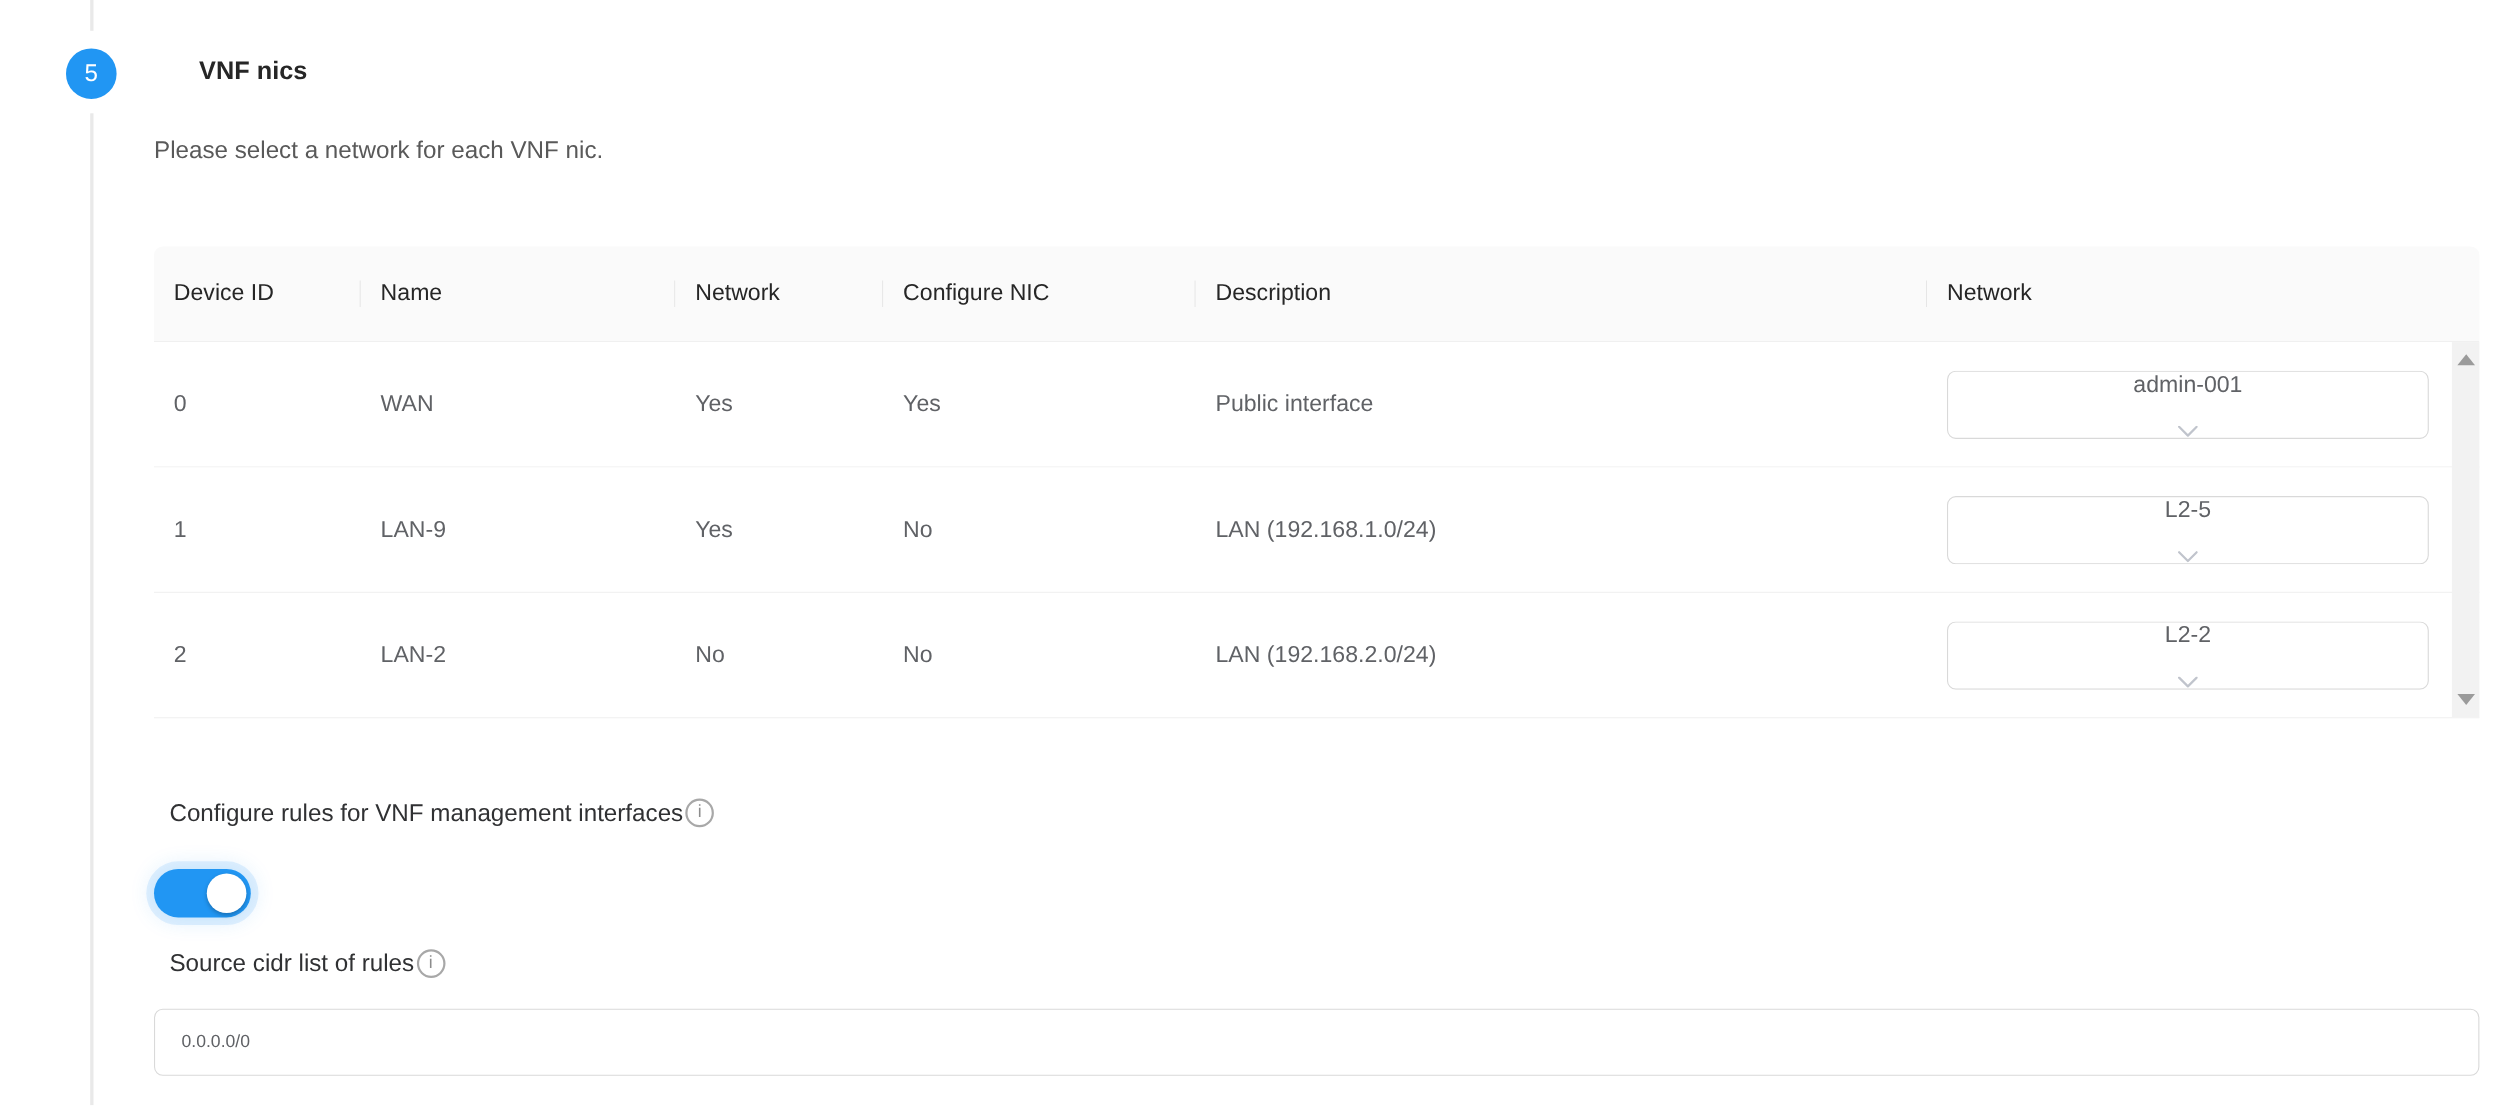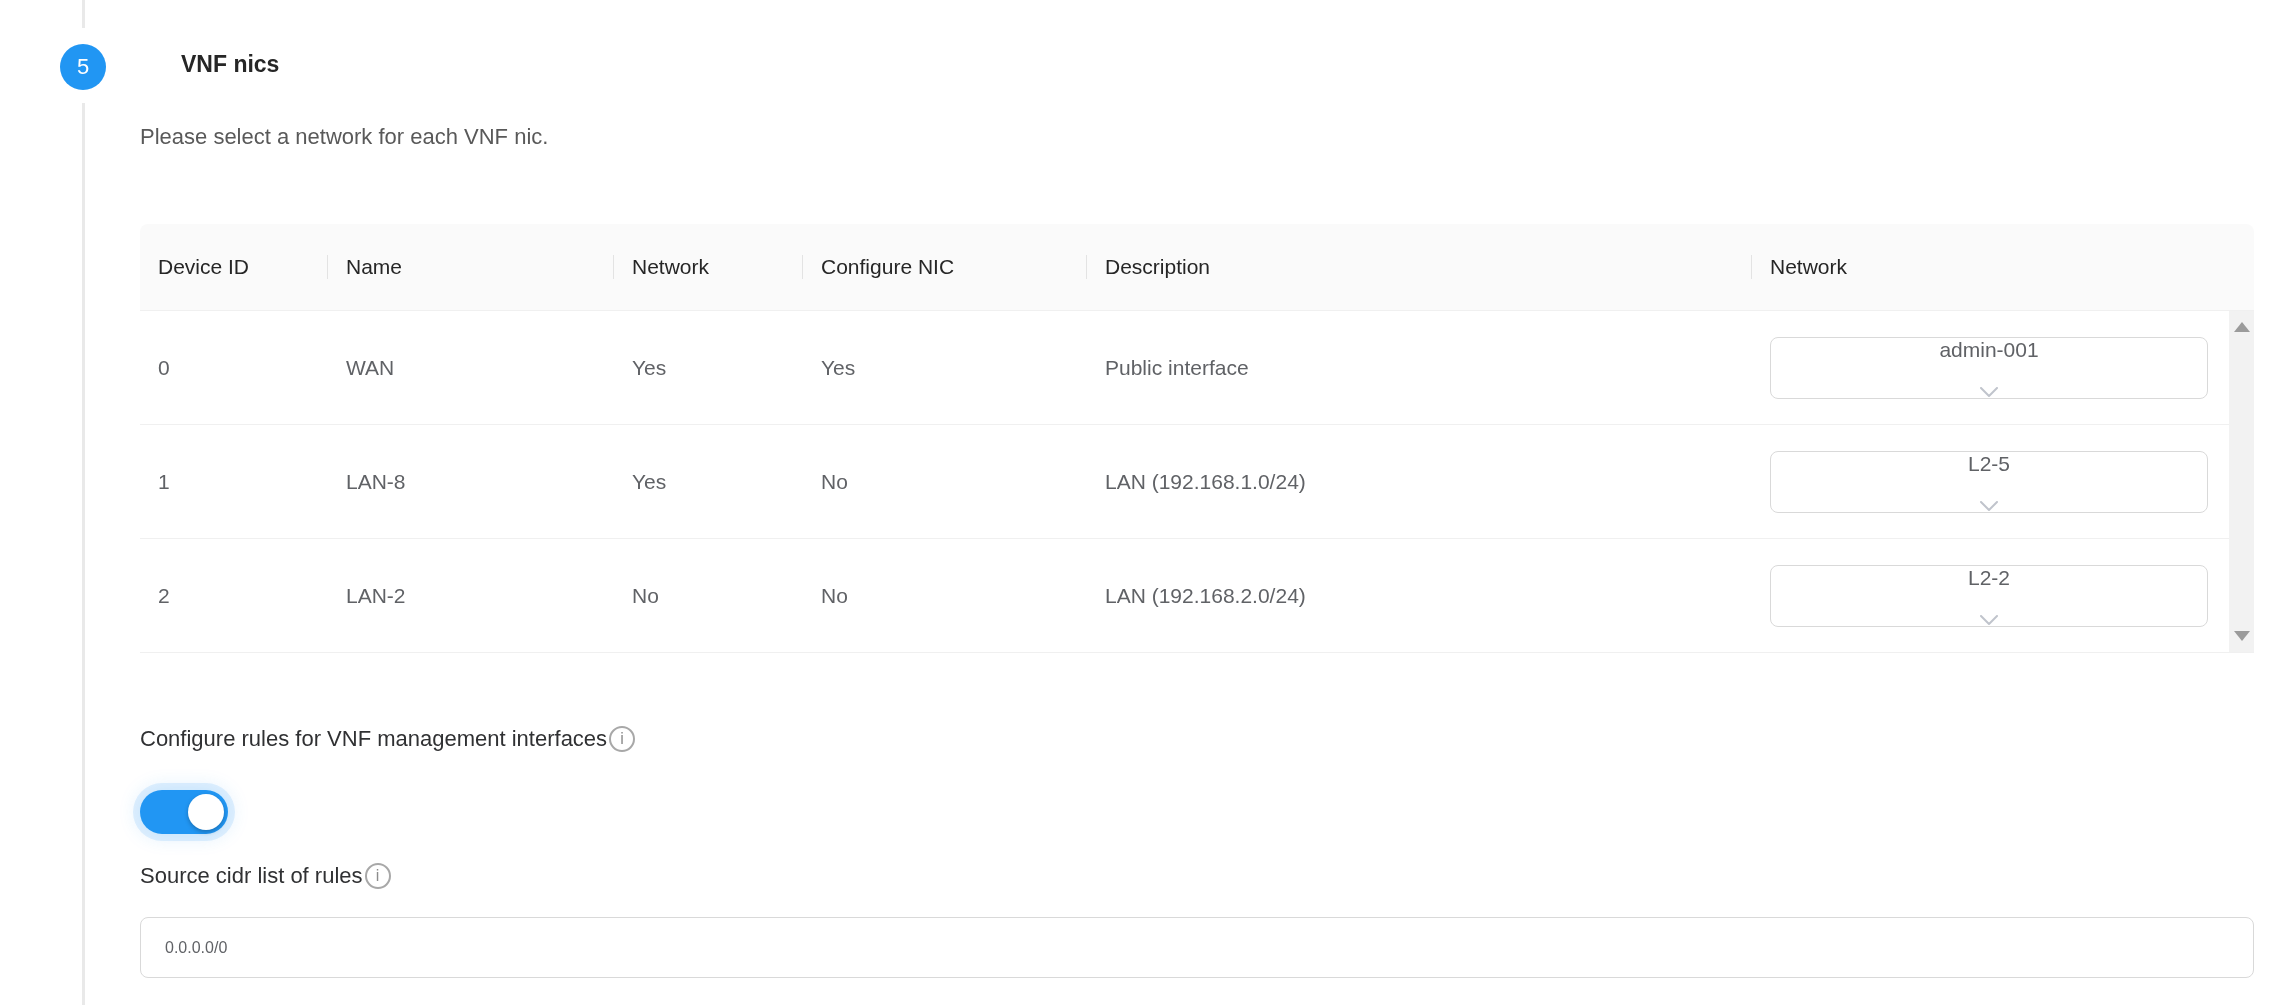--- a/index.html
+++ b/index.html
@@ -81,21 +81,21 @@
     position:absolute; top:0; bottom:1px; right:0; width:25px;
     background:#f2f2f2;
   }
   .scroll-arrow { position:absolute; left:50%; transform:translateX(-50%); width:0; height:0;
     border-left:8px solid transparent; border-right:8px solid transparent; }
   .scroll-arrow.up { top:11px; border-bottom:10px solid #9b9b9b; }
   .scroll-arrow.down { bottom:11px; border-top:10px solid #9b9b9b; }
 
   
   .field-label {
-    position:absolute; left:140px;
+    position:absolute; left:154px;
     font-size:22px; color:#303133;
     display:flex; align-items:center;
   }
   .label-rules { top:726px; }
   .label-cidr { top:863px;text-align:center; }
   .info-icon {
     display:inline-flex; align-items:center; justify-content:center;
     width:26px; height:26px; margin-left:2px;
     border:2px solid #a8a8a8; border-radius:50%;
     color:#8c8c8c; font-size:16px; line-height:1;
@@ -165,21 +165,21 @@
             <svg width="18" height="11" viewBox="0 0 18 11">
                   <path d="M1 1 L9 9 L17 1" fill="none" stroke="#c0c4cc" stroke-width="2" stroke-linecap="round" stroke-linejoin="round"></path>
                 </svg>
           </span>
         </div>
       </div>
     </div>
 
     <div class="trow">
       <div class="td c0">1</div>
-      <div class="td c1">LAN-8</div>
+      <div class="td c1">LAN-9</div>
       <div class="td c2">Yes</div>
       <div class="td c3">No</div>
       <div class="td c4">LAN (192.168.1.0/24)</div>
       <div class="td c5">
         <div class="select">
           <span class="select-value">L2-5</span>
           <span class="chevron">
             <svg width="18" height="11" viewBox="0 0 18 11">
                   <path d="M1 1 L9 9 L17 1" fill="none" stroke="#c0c4cc" stroke-width="2" stroke-linecap="round" stroke-linejoin="round"></path>
                 </svg>

